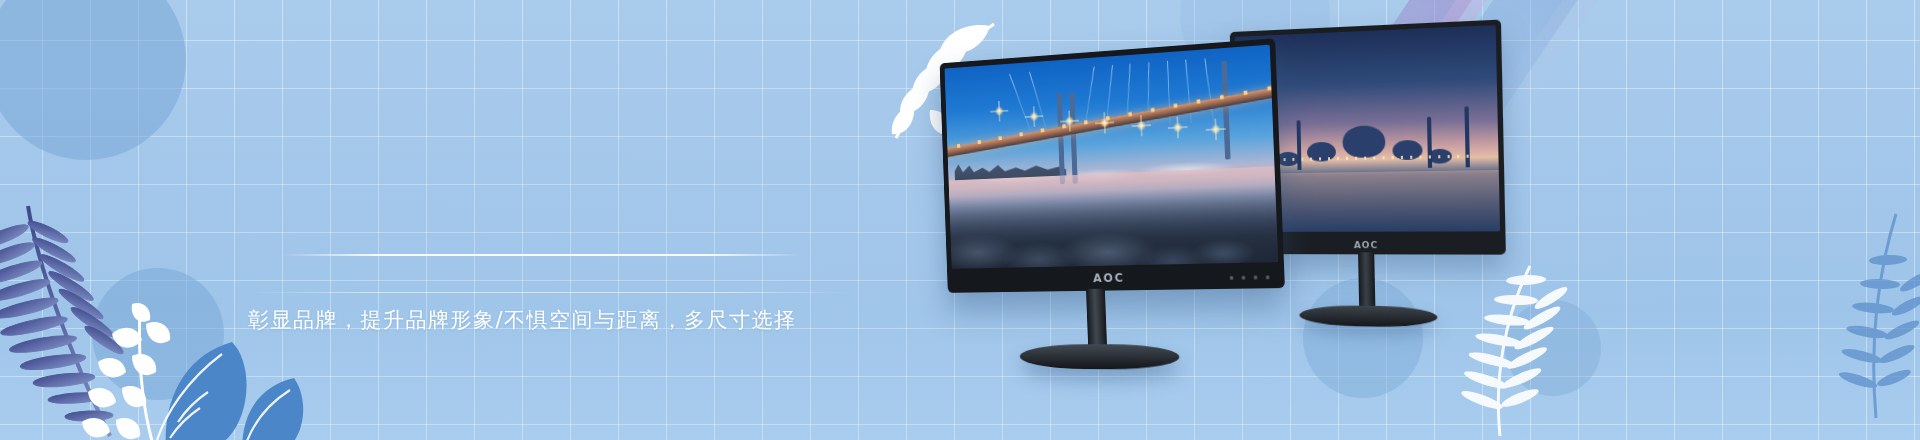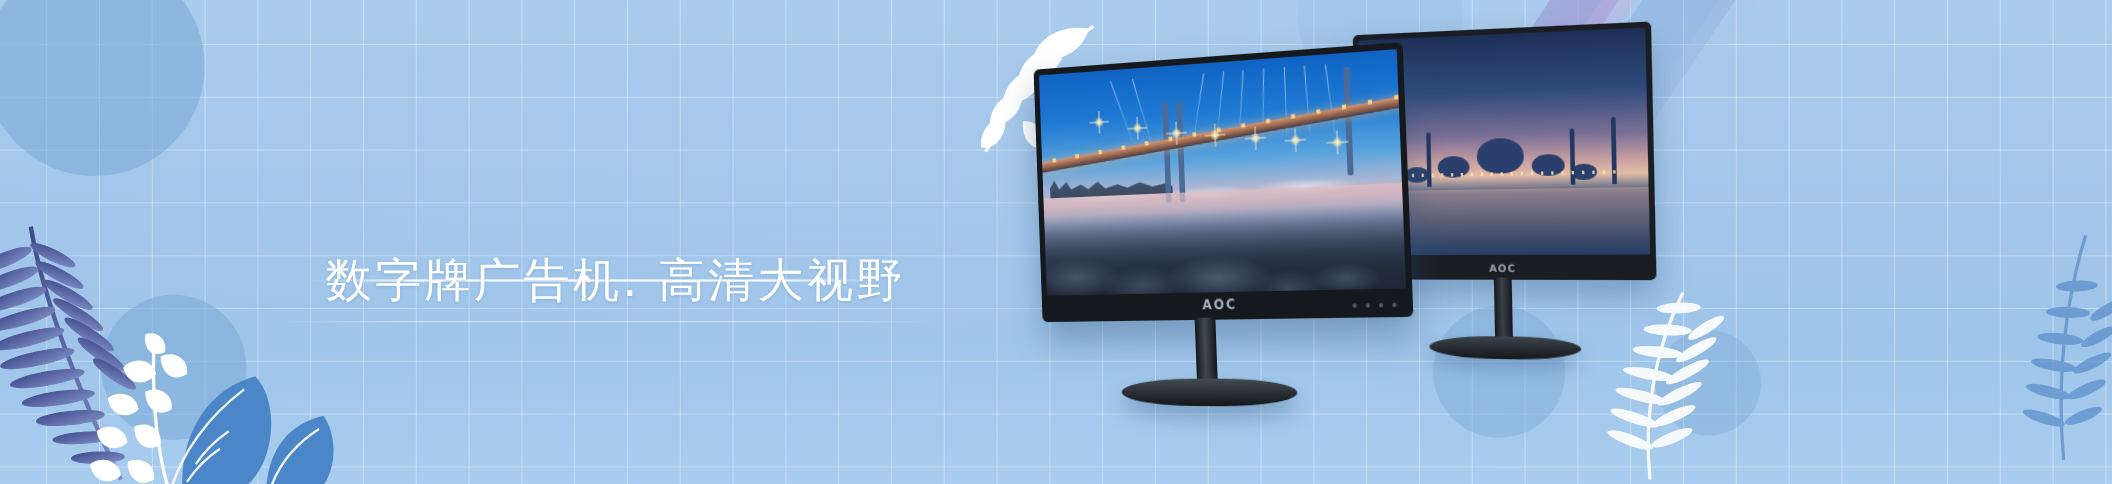--- a/index.html
+++ b/index.html
@@ -350,24 +350,24 @@
       <ellipse cx="82" cy="160" rx="19" ry="5" transform="rotate(-26 82 160)"></ellipse>
       <ellipse cx="88" cy="136" rx="18" ry="5" transform="rotate(-28 88 136)"></ellipse>
       <ellipse cx="95" cy="112" rx="17" ry="5" transform="rotate(-30 95 112)"></ellipse>
     </g>
   </svg>
 
   <div class="text-block">
 
     <div class="divider"></div>
 
-    <div class="subtitle" style="top:232px;">数字牌广告机. 高清大视野</div>
 
     <div class="divider2" style="top:292px;"></div>
 
+    <div class="tagline" style="top:306px;">彰显品牌，提升品牌形象/不惧空间与距离，多尺寸选择</div>
   </div>
 
   <div class="monitors">
 
     <div class="mon-rear">
       <div class="bezel">
         <div class="screen">
           <div class="mosque">
             <div class="dome" style="left:42%;bottom:24%;width:16%;height:34%;"></div>
             <div class="dome" style="left:28%;bottom:20%;width:11%;height:22%;"></div>

